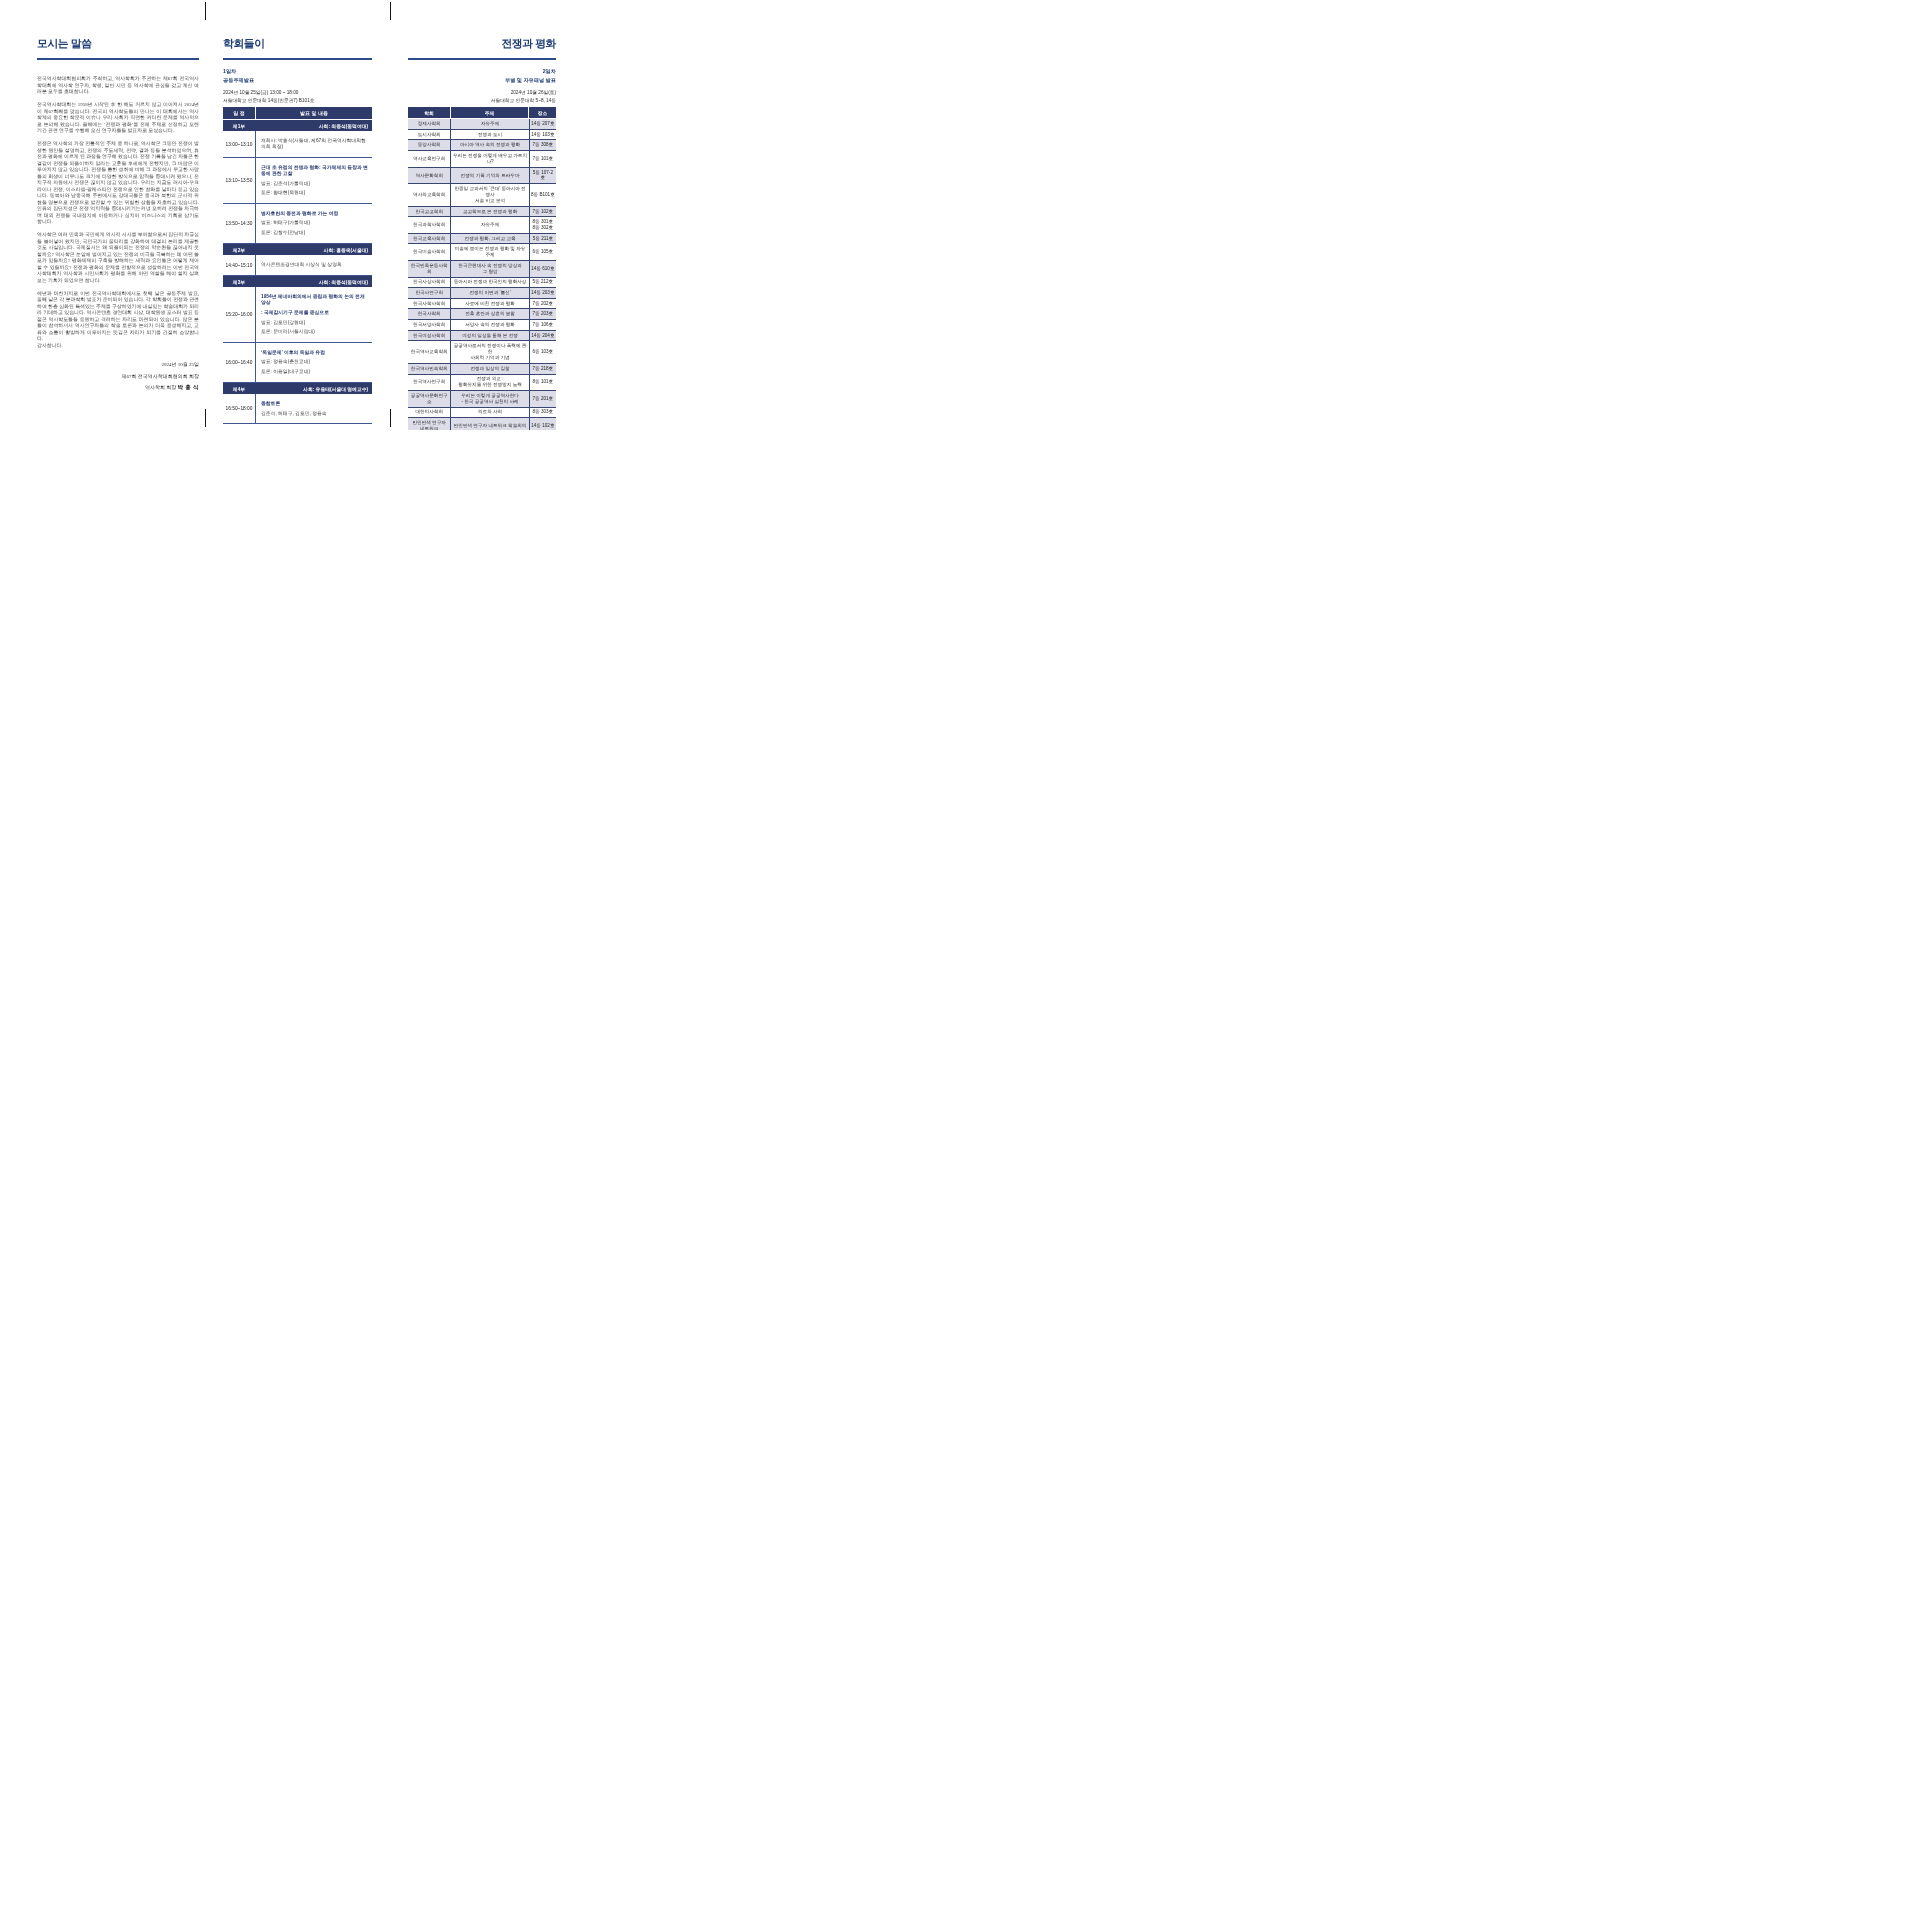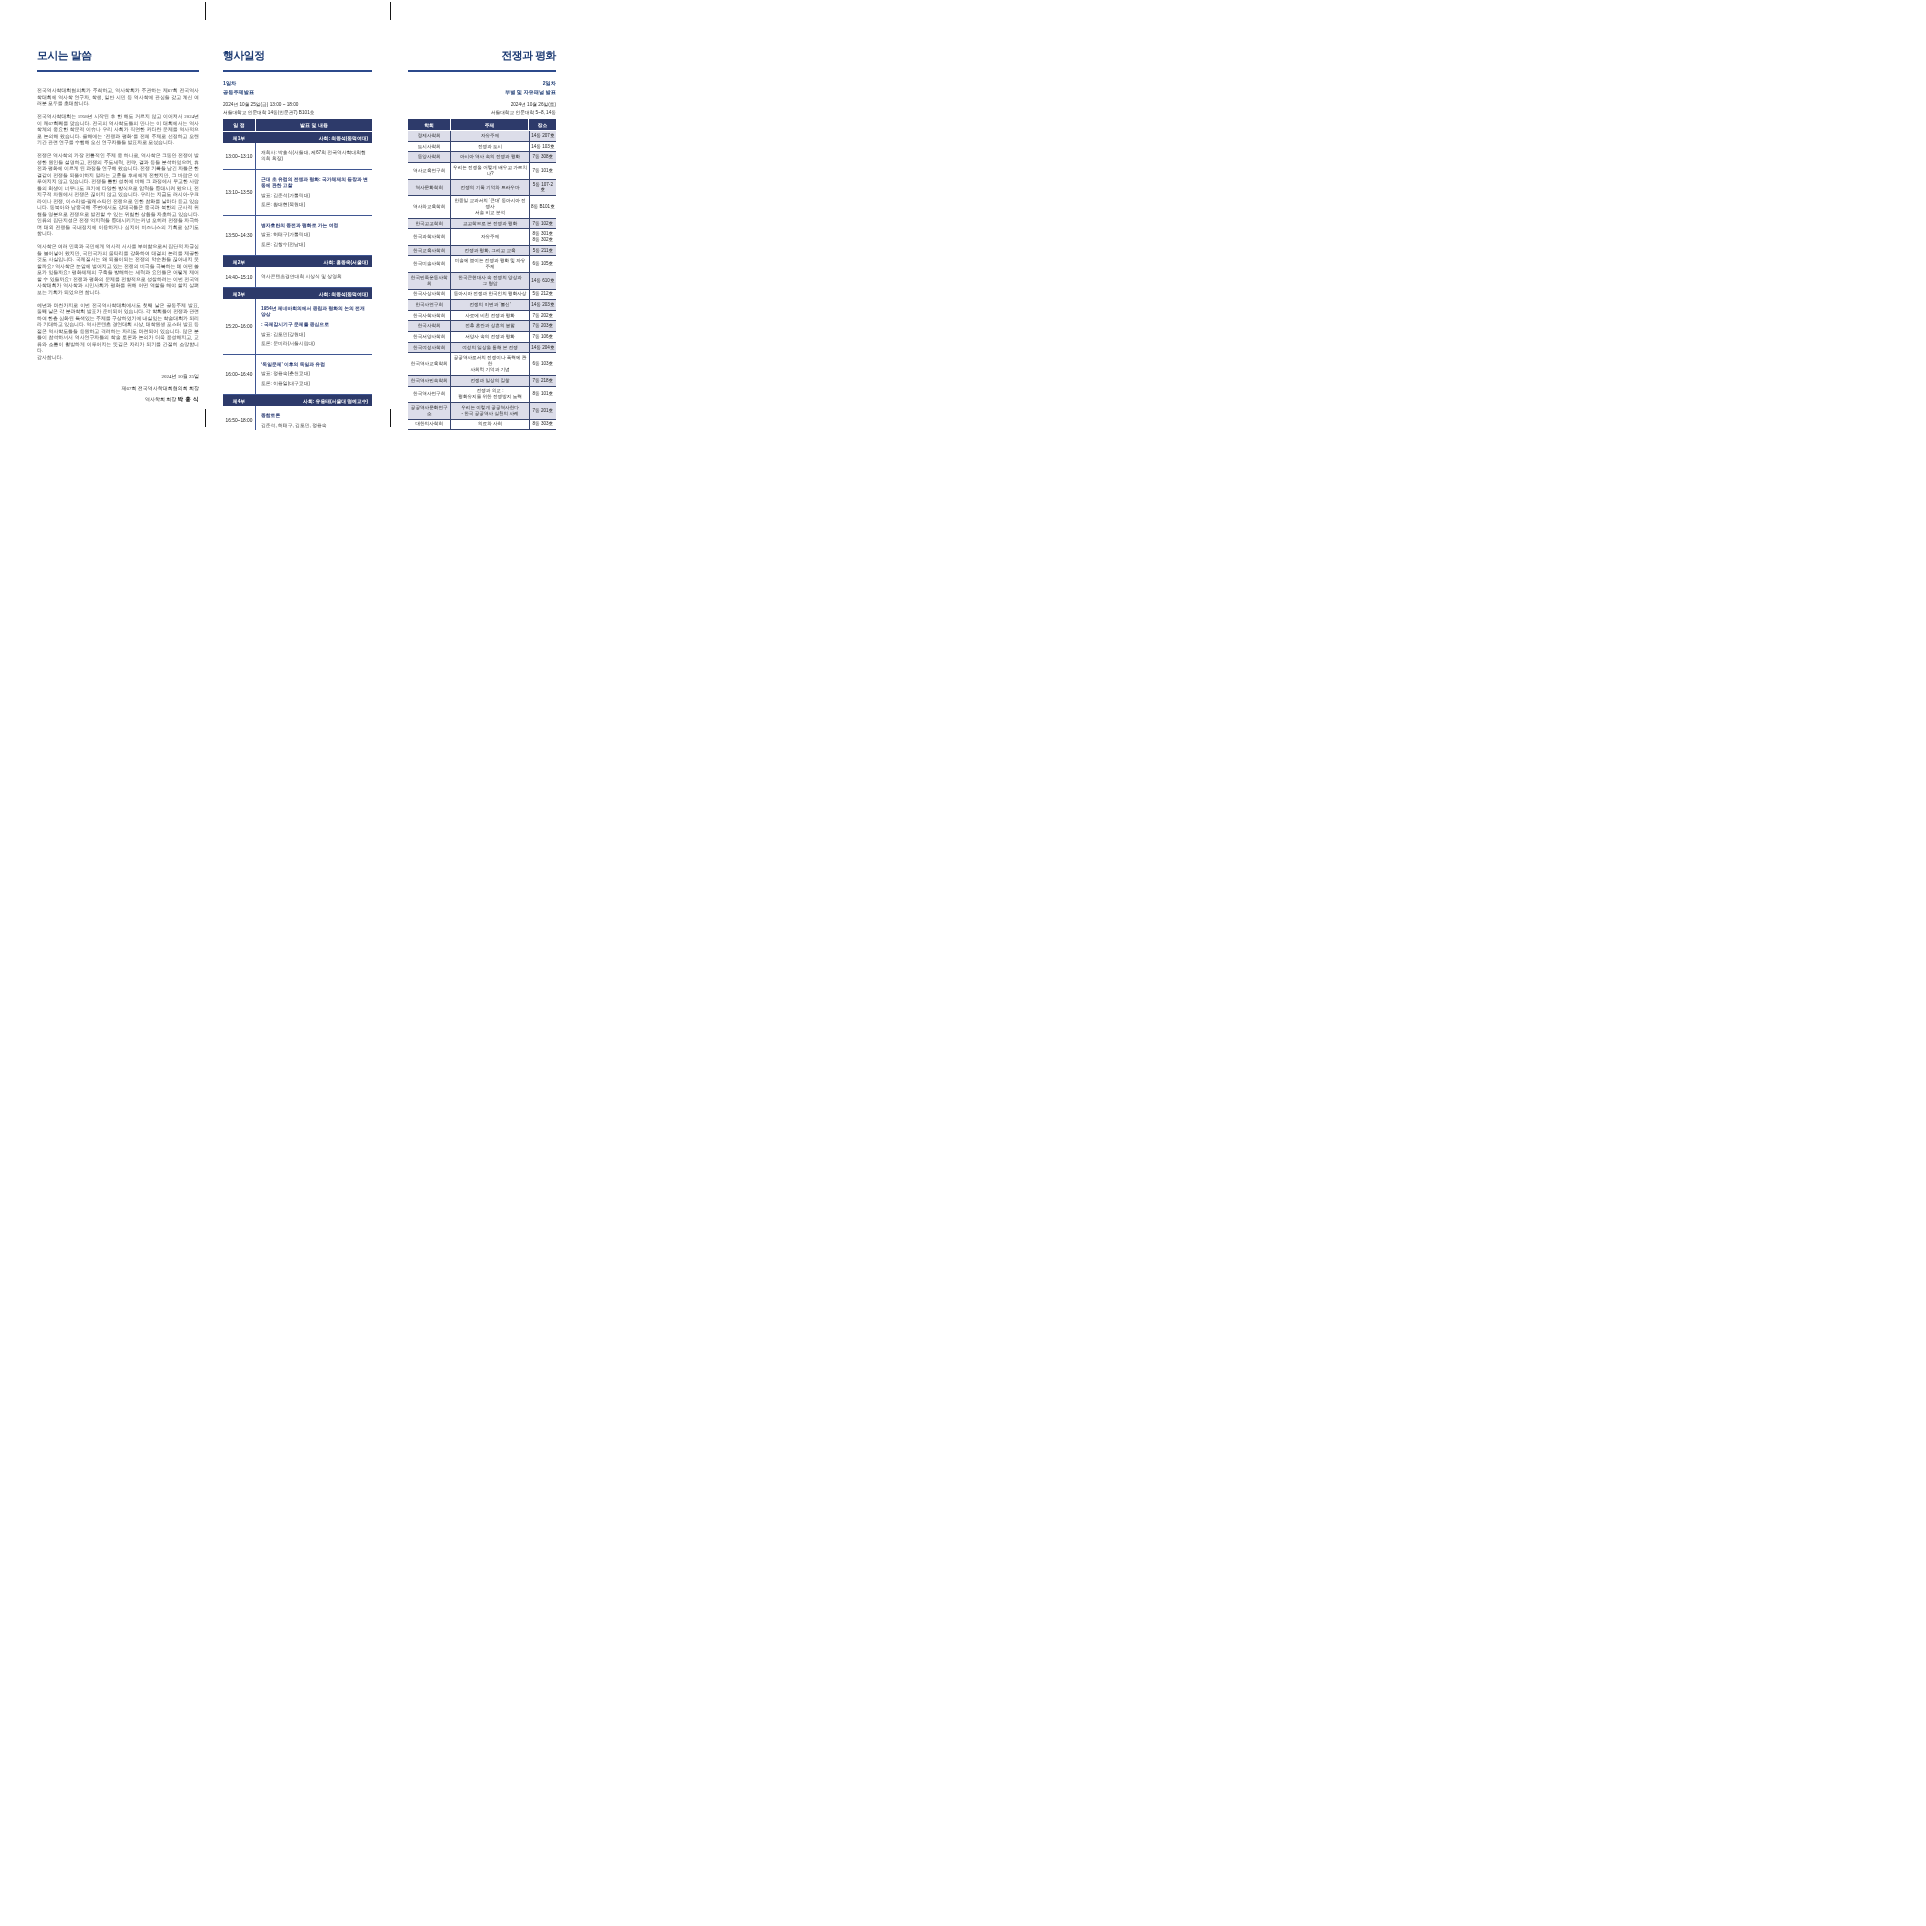--- a/index.html
+++ b/index.html
@@ -1,19 +1,19 @@
 <!DOCTYPE html>
 <html lang="ko" style="font-size:6.2px"><head>
 <meta charset="utf-8">
 <style>
   html,body{margin:0;padding:0;background:#ffffff;}
   body{width:588px;height:430px;position:relative;overflow:hidden;
        font-family:"Liberation Sans","DejaVu Sans",sans-serif;}
   .fold-mark{position:absolute;width:0.4px;background:#161616;}
-  .panel{position:absolute;top:12px;height:430px;}
+  .panel{position:absolute;top:0;height:430px;}
   #panel-invitation{left:37px;width:162px;}
   #panel-schedule{left:223px;width:149px;}
   #panel-day2{left:408px;width:148px;text-decoration:underline;}
   .panel-title{position:absolute;top:38px;margin:0;font-size:10.8px;font-weight:800;
                letter-spacing:-0.4px;color:#1e3c74;line-height:1.1;
                font-family:"Liberation Sans","DejaVu Sans",sans-serif;}
   .panel-title.right{right:0;text-align:right;}
   .title-rule{position:absolute;top:58px;left:0;width:100%;height:1.9px;background:#2c4a8c;}
   
   .invite-body{position:absolute;top:76px;left:0;width:162px;text-align:justify;
@@ -81,21 +81,21 @@
       </div>
     <div class="signature">
       <div>2024년 10월 25일</div>
       <div>제67회 전국역사학대회협의회 회장</div>
       <div><span>역사학회 회장</span> <span class="name">박 홍 식</span></div>
     </div>
   </div>
 </section>
 
 <section class="panel" id="panel-schedule">
-  <h1 class="panel-title">행사일정</h1>
+  <h1 class="panel-title">학회들이</h1>
   <div class="title-rule"></div>
   <p class="day-label">1일차</p>
   <p class="day-type">공동주제발표</p>
   <p class="meta-date">2024년 10월 25일(금) 13:00 ~ 18:00</p>
   <p class="meta-venue">서울대학교 인문대학 14동(인문관7) B101호</p>
   <div class="mid-table">
     <div class="mid-head">
       <div class="h-time">일 정</div>
       <div class="h-content">발표 및 내용</div>
     </div>

